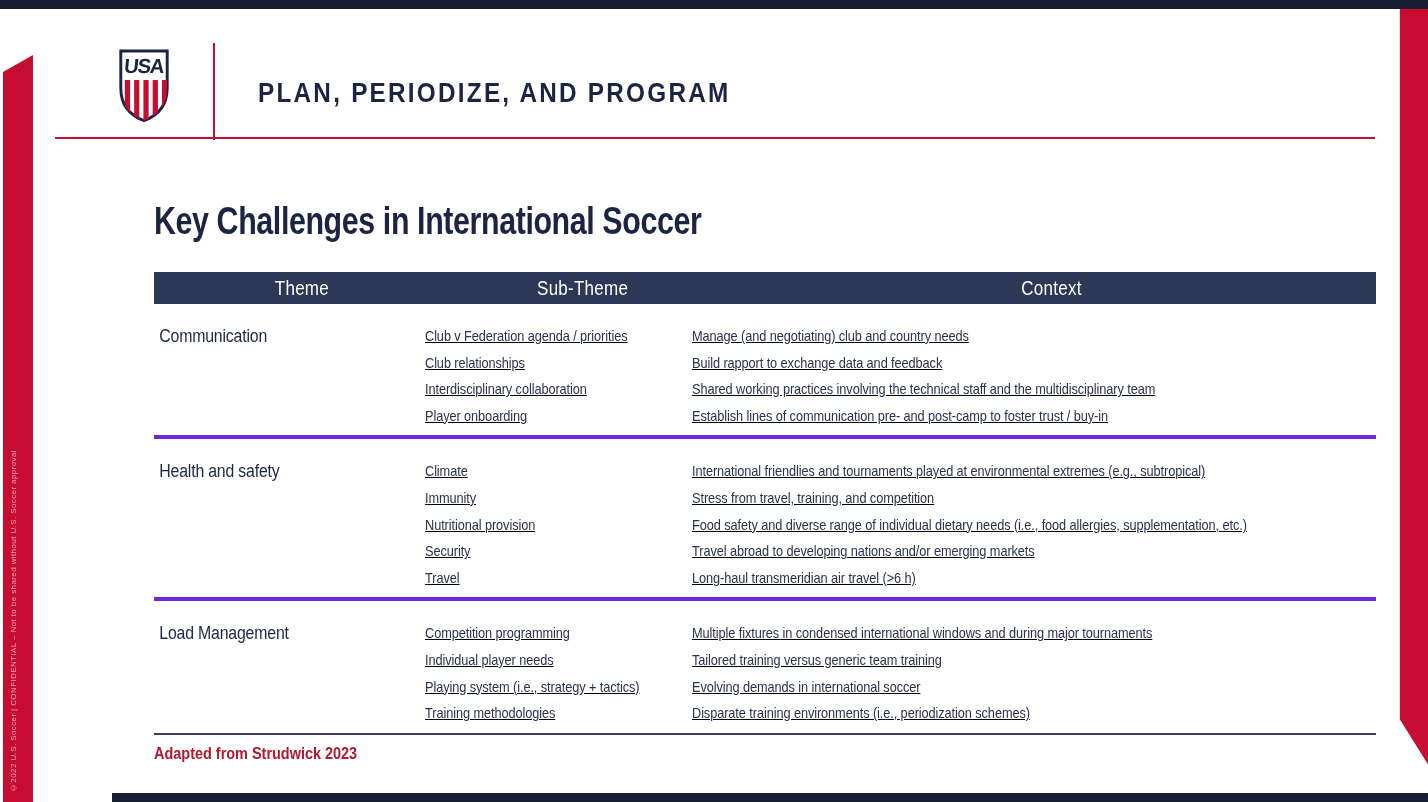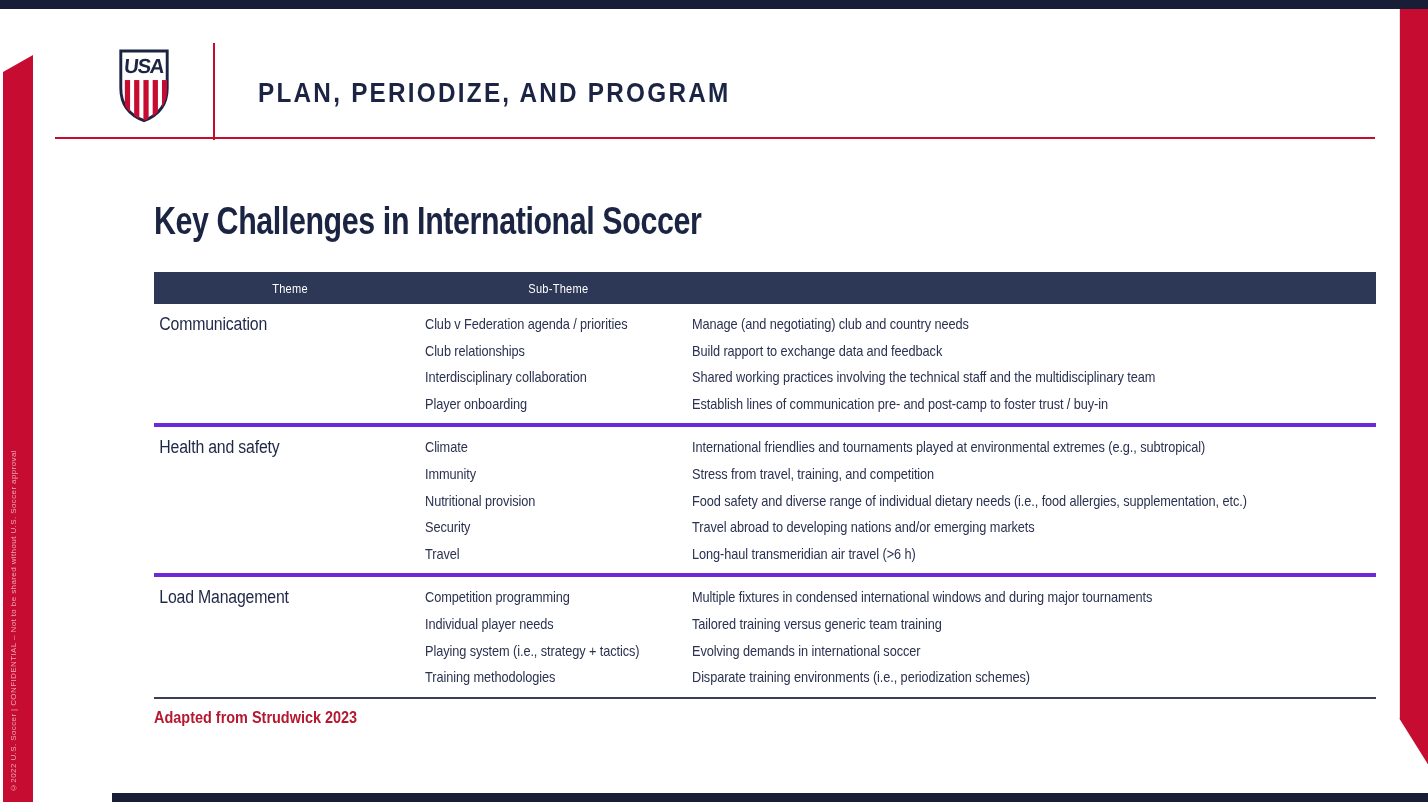--- a/index.html
+++ b/index.html
@@ -35,33 +35,33 @@
   .hdr-rule{position:absolute;left:55px;top:137px;width:1320px;height:2px;background:#c60c30;}
   
   .content{position:absolute;left:154px;top:200px;width:1222px;z-index:2;}
   .slide-title{
     margin:0 0 29px 0;font-size:38px;font-weight:800;color:#1b2442;white-space:nowrap;
     letter-spacing:-.5px;transform:scaleX(.8);transform-origin:left center;
   }
   .tbl-header{
     display:flex;align-items:center;height:32px;background:#2d3756;color:#ffffff;
   }
-  .tbl-header .col{font-size:13px;font-weight:500;text-align:center;}
+  .tbl-header .col{font-size:20px;font-weight:500;text-align:center;margin-left:12px;}
   .tbl-header .col span{display:inline-block;transform:scaleX(.85);transform-origin:center center;letter-spacing:.3px;}
   .col-theme{width:271px;}
   .col-sub{width:267px;text-decoration:underline;}
   .col-ctx{flex:1;}
-  .tgroup{display:flex;padding:7px 0 6px 0;}
+  .tgroup{display:flex;padding:19px 0 6px 0;}
   .tgroup + .tgroup{border-top:4px solid #6d28d9;}
   .tbl-body{border-bottom:2px solid #3a3f55;}
   .theme-cell{
     width:265px;padding-left:6px;font-size:18px;color:#1f2747;line-height:27px;
     transform:scaleX(.88);transform-origin:left top;letter-spacing:-.2px;
   }
-  .rows{flex:1;display:grid;grid-template-columns:267px 1fr;}
+  .rows{flex:1;display:grid;grid-template-columns:267px 1fr;text-decoration:underline;}
   .sub-cell,.ctx-cell{
     font-size:14.5px;color:#2b3150;line-height:26.6px;white-space:nowrap;
     transform:scaleX(.88);transform-origin:left center;letter-spacing:-.1px;
   }
   .footnote{
     margin-top:9px;font-size:17px;font-weight:700;color:#b5182f;white-space:nowrap;
     transform:scaleX(.85);transform-origin:left center;
   }
 </style>
 </head>
@@ -92,20 +92,21 @@
 <div class="hdr-divider"></div>
 <h1 class="hdr-title">PLAN, PERIODIZE, AND PROGRAM</h1>
 <div class="hdr-rule"></div>
 
 <div class="content">
   <h2 class="slide-title">Key Challenges in International Soccer</h2>
 
   <div class="tbl-header">
     <div class="col col-theme"><span>Theme</span></div>
     <div class="col col-sub"><span>Sub-Theme</span></div>
+    <div class="col col-ctx"><span>Context</span></div>
   </div>
 
   <div class="tbl-body">
       <div class="tgroup">
         <div class="theme-cell">Communication</div>
         <div class="rows">
           <div class="sub-cell">Club v Federation agenda / priorities</div>
           <div class="ctx-cell">Manage (and negotiating) club and country needs</div>
           <div class="sub-cell">Club relationships</div>
           <div class="ctx-cell">Build rapport to exchange data and feedback</div>

